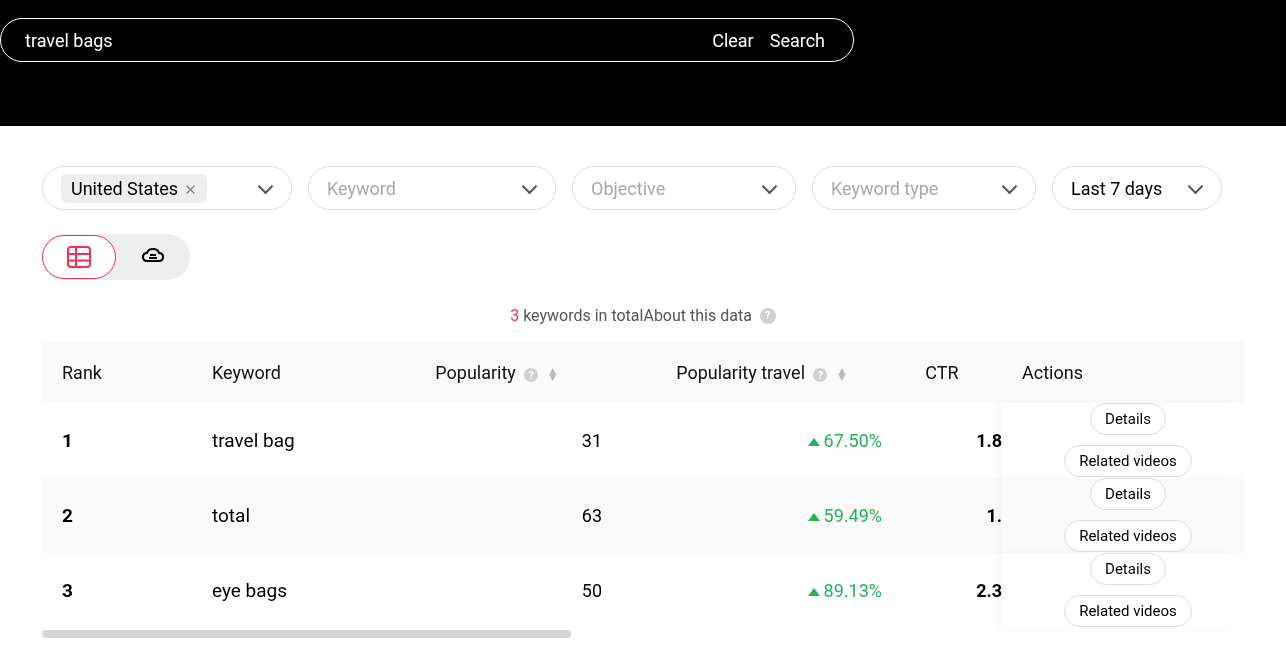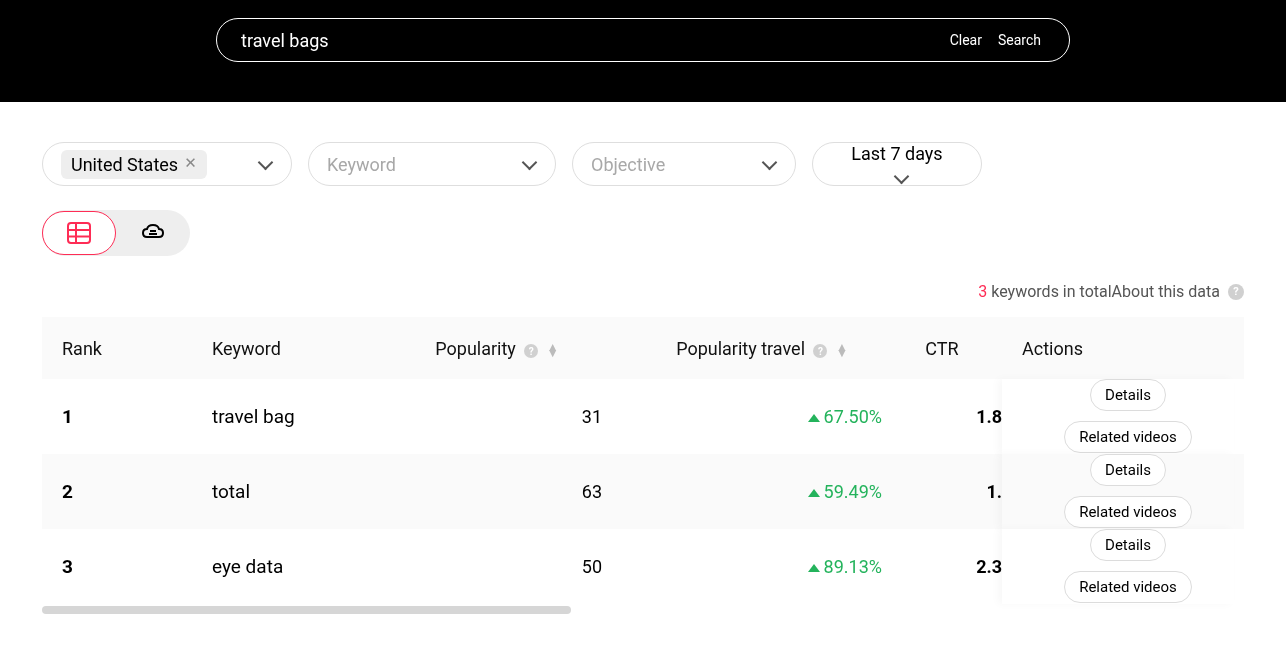--- a/index.html
+++ b/index.html
@@ -7,24 +7,23 @@
       margin: 0;
       padding: 0;
       font-family: -apple-system, BlinkMacSystemFont, 'Segoe UI', Roboto, sans-serif;
     }
     body {
       width: 1286px;
       background: #fff;
     }
     .top-bar {
       background: #000;
-      height: 102px;
+      height: 126px;
       display: flex;
       align-items: flex-start;
-      justify-content: center;
       padding-top: 18px;
     }
     .search-wrap {
       position: relative;
       width: 854px;
     }
     .search-box {
       width: 100%;
       border: 1px solid #fff;
       border-radius: 28px;
@@ -40,21 +39,21 @@
       background: transparent;
       border: none;
       outline: none;
       color: #fff;
       font-size: 18px;
     }
     .search-btn {
       background: transparent;
       border: none;
       color: #fff;
-      font-size: 14px;
+      font-size: 18px;
       padding: 0 8px;
       cursor: pointer;
     }
     .search-btn + .search-btn {
       padding-right: 20px;
     }
     .filters-row {
       display: flex;
       gap: 16px;
       padding: 40px 42px 0 42px;
@@ -80,21 +79,21 @@
     .dropdown .label.dark {
       color: #000;
     }
     .dropdown .chip {
       background: #eee;
       border-radius: 6px;
       padding: 4px 10px;
       font-size: 18px;
       color: #000;
       display: inline-flex;
-      align-items: flex-start;
+      align-items: flex-end;
       gap: 6px;
       margin-right: 12px;
     }
     .chip .x {
       color: #888;
       font-size: 15px;
       font-weight: 300;
     }
     .chevron {
       width: 14px;
@@ -111,21 +110,21 @@
       border-right: 2px solid #555;
       border-bottom: 2px solid #555;
       transform: rotate(45deg);
       top: 0;
       left: 1px;
     }
     #filter-region { width: 250px; }
     #filter-industry { width: 248px; }
     #filter-objective { width: 224px; }
     #filter-keyword-type { width: 224px; }
-    #filter-date { width: 170px; flex-direction: column; }
+    #filter-date { width: 170px; }
 
     .view-row {
       display: flex;
       padding: 24px 42px 0 42px;
       align-items: center;
     }
     .view-toggle {
       display: inline-flex;
       background: #eee;
       border-radius: 26px;
@@ -141,21 +140,21 @@
       justify-content: center;
       cursor: pointer;
     }
     .view-btn.active {
       background: #fff;
       border: 1px solid #fe2c55;
     }
     
     .meta-row {
       display: flex;
-      justify-content: flex-end;
+      justify-content: center;
       align-items: center;
       padding: 26px 42px 16px 42px;
       font-size: 16px;
     }
     .count .n {
       color: #fe2c55;
     }
     .count .t {
       color: #555;
     }
@@ -287,20 +286,24 @@
     <span class="chevron"></span>
   </div>
   <div class="dropdown" id="filter-industry">
     <span class="label">Keyword</span>
     <span class="chevron"></span>
   </div>
   <div class="dropdown" id="filter-objective">
     <span class="label">Objective</span>
     <span class="chevron"></span>
   </div>
+  <div class="dropdown" id="filter-keyword-type">
+    <span class="label">Keyword type</span>
+    <span class="chevron"></span>
+  </div>
   <div class="dropdown" id="filter-date">
     <span class="label dark">Last 7 days</span>
     <span class="chevron"></span>
   </div>
 </div>
 
 <div class="view-row">
   <div class="view-toggle">
     <div class="view-btn active">
       <svg width="24" height="22" viewBox="0 0 24 22">
@@ -371,21 +374,21 @@
     </div>
     <div class="td ctr">1.</div>
     <div class="td actions-col">
       <button class="pill-btn">Details</button>
       <button class="pill-btn">Related videos</button>
     </div>
   </div>
 
   <div class="trow">
     <div class="td rank">3</div>
-    <div class="td keyword">eye data</div>
+    <div class="td keyword">eye bags</div>
     <div class="td right">50</div>
     <div class="td right change">
       <span class="tri-up"></span><span>89.13%</span>
     </div>
     <div class="td ctr">2.3</div>
     <div class="td actions-col">
       <button class="pill-btn">Details</button>
       <button class="pill-btn">Related videos</button>
     </div>
   </div>

